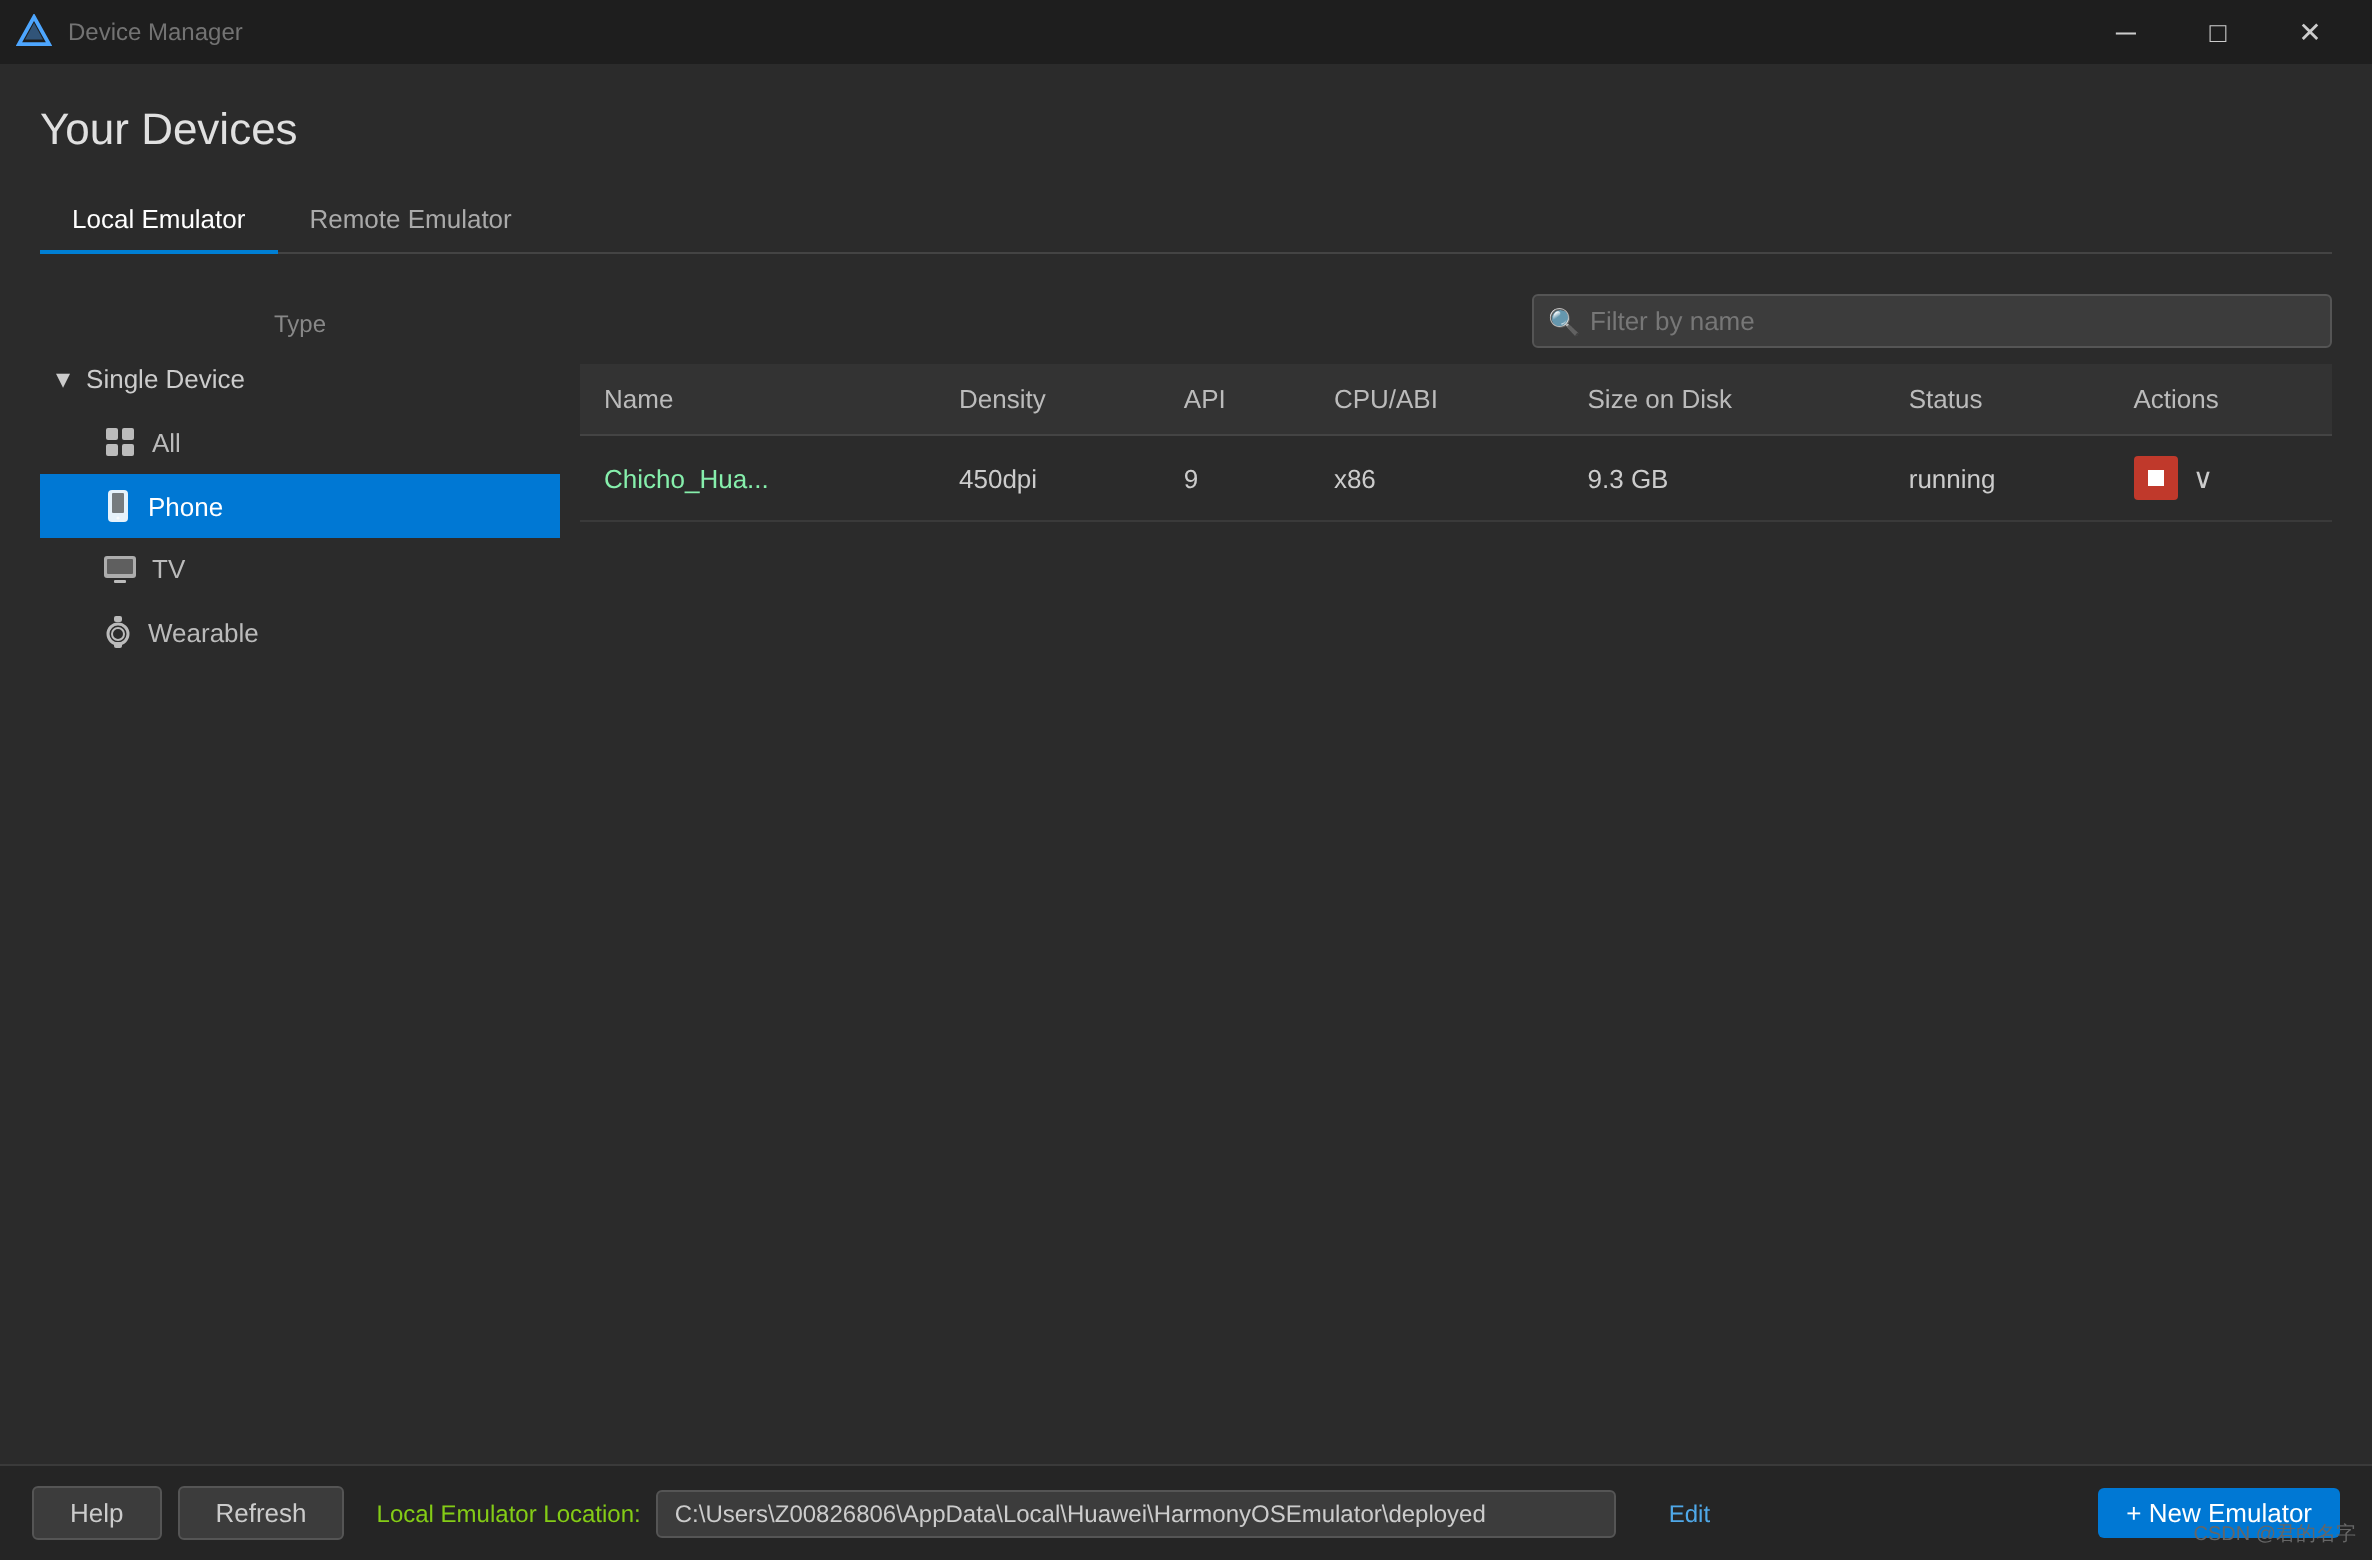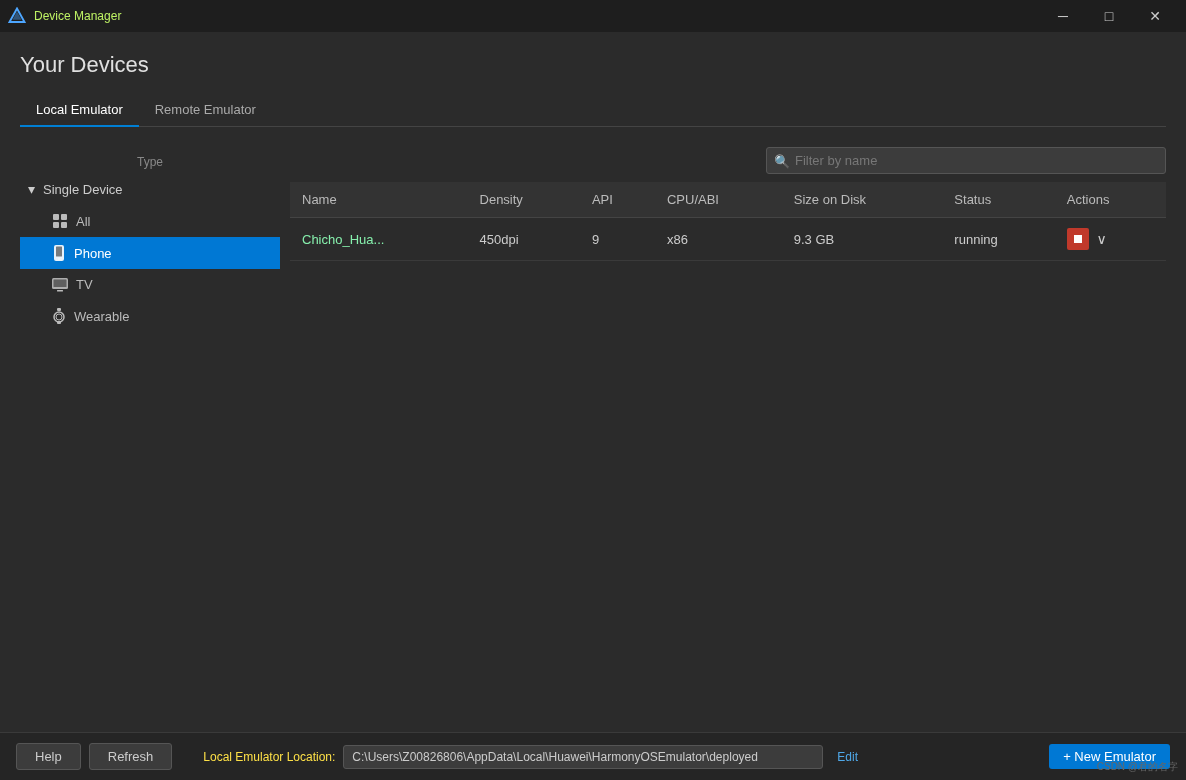--- a/index.html
+++ b/index.html
@@ -26,21 +26,21 @@
     .title-bar-left {
       display: flex;
       align-items: center;
       gap: 8px;
     }
     .title-bar-logo {
       width: 18px;
       height: 18px;
     }
     .title-bar-title {
-      color: #bef264;
+      color: #737373;
       font-size: 12px;
     }
     .title-bar-controls {
       display: flex;
       gap: 0;
     }
     .title-bar-btn {
       width: 46px;
       height: 32px;
       background: transparent;
@@ -249,41 +249,41 @@
       padding: 5px 18px;
       background: #3c3c3c;
       border: 1px solid #555;
       border-radius: 3px;
       color: #ccc;
       font-size: 13px;
       cursor: pointer;
     }
     .footer-label {
       font-size: 12px;
-      color: #fde047;
-      margin-left: 23px;
+      color: #84cc16;
+      margin-left: 8px;
       flex-shrink: 0;
     }
     .footer-path-input {
       flex: 1;
       background: #3c3c3c;
       border: 1px solid #555;
       border-radius: 3px;
       color: #ccc;
       padding: 4px 8px;
       font-size: 12px;
       outline: none;
       max-width: 480px;
     }
     .footer-edit-link {
       color: #4fa8e8;
       cursor: pointer;
       font-size: 12px;
       text-decoration: none;
-      margin-left: 6px;
+      margin-left: 18px;
     }
     .footer-new-btn {
       margin-left: auto;
       padding: 5px 14px;
       background: #0078d4;
       border: none;
       border-radius: 3px;
       color: #fff;
       font-size: 13px;
       cursor: pointer;

